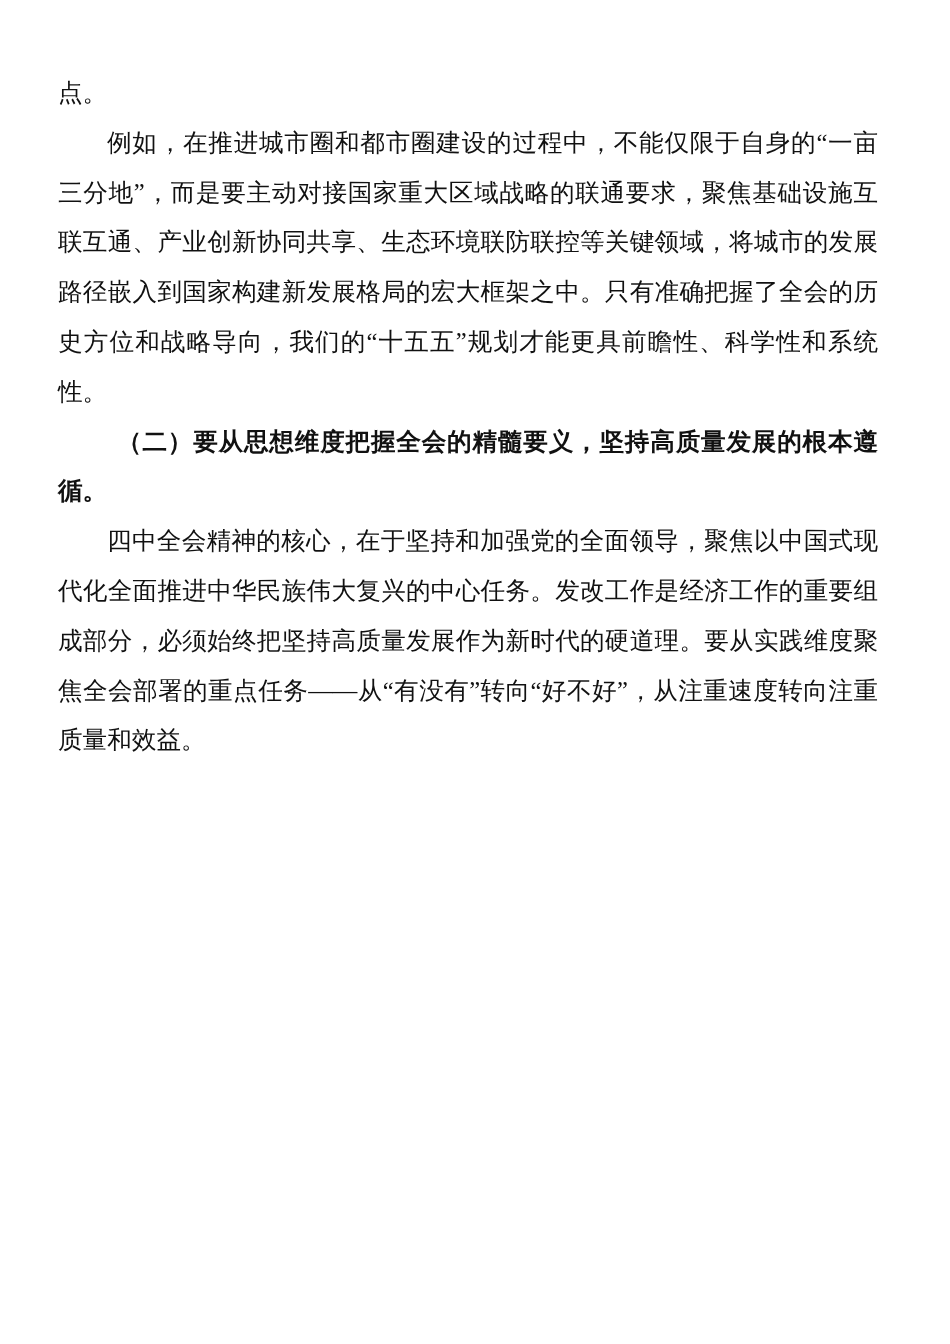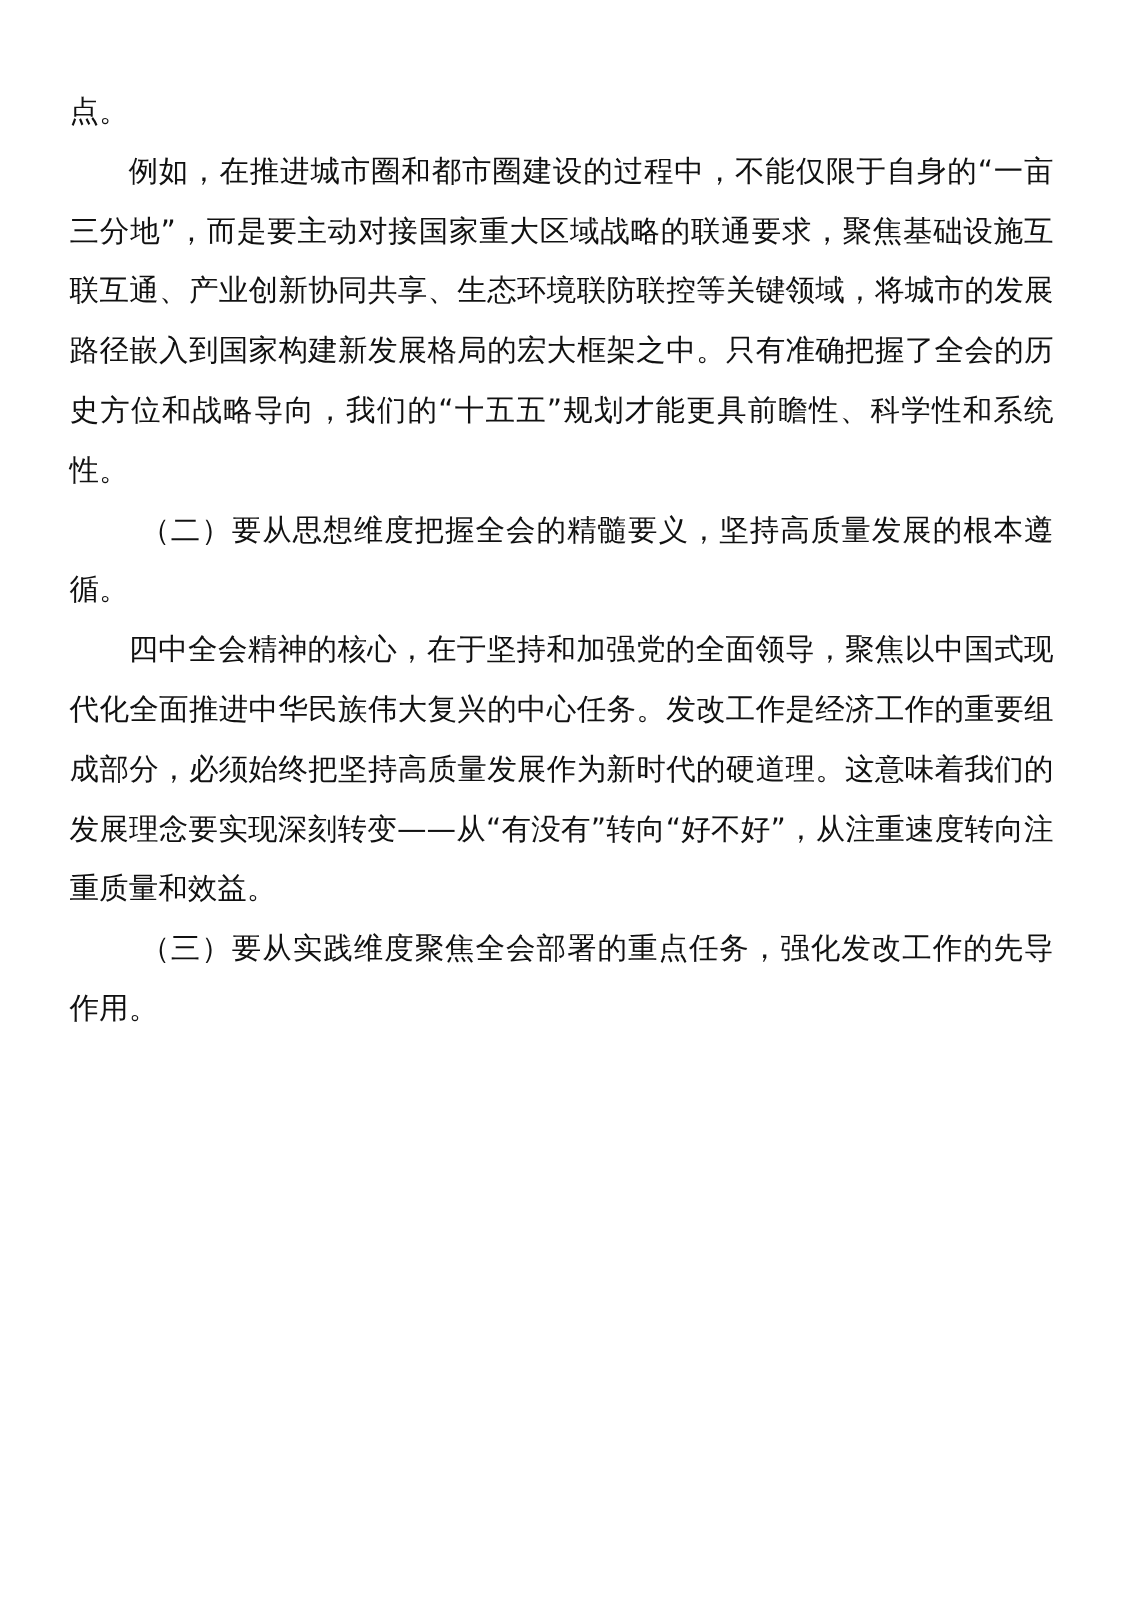--- a/index.html
+++ b/index.html
@@ -26,28 +26,28 @@
     .para {
       margin: 0;
       padding: 0;
       text-align: justify;
       text-align-last: left;
       word-break: break-all;
       letter-spacing: 0px;
     }
     .indent {
       text-indent: 49px;
+      font-family: Liberation Serif, serif;
     }
     .heading {
-      font-weight: normal;
+      font-weight: bold;
       text-indent: 59px;
     }
   </style>
 </head>
 <body>
 
 <div class="page">
   <p class="para">点。</p>
   <p class="para indent">例如，在推进城市圈和都市圈建设的过程中，不能仅限于自身的“一亩三分地”，而是要主动对接国家重大区域战略的联通要求，聚焦基础设施互联互通、产业创新协同共享、生态环境联防联控等关键领域，将城市的发展路径嵌入到国家构建新发展格局的宏大框架之中。只有准确把握了全会的历史方位和战略导向，我们的“十五五”规划才能更具前瞻性、科学性和系统性。</p>
   <p class="para heading">（二）要从思想维度把握全会的精髓要义，坚持高质量发展的根本遵循。</p>
-  <p class="para indent">四中全会精神的核心，在于坚持和加强党的全面领导，聚焦以中国式现代化全面推进中华民族伟大复兴的中心任务。发改工作是经济工作的重要组成部分，必须始终把坚持高质量发展作为新时代的硬道理。这意味着我们的发展理念要实现深刻转变——从“有没有”转向“好不好”，从注重速度转向注重质量和效益。</p>
-  <p class="para heading">（三）要从实践维度聚焦全会部署的重点任务，强化发改工作的先导作用。</p>
+  <p class="para indent">四中全会精神的核心，在于坚持和加强党的全面领导，聚焦以中国式现代化全面推进中华民族伟大复兴的中心任务。发改工作是经济工作的重要组成部分，必须始终把坚持高质量发展作为新时代的硬道理。要从实践维度聚焦全会部署的重点任务——从“有没有”转向“好不好”，从注重速度转向注重质量和效益。</p>
 </div>
 
 </body></html>

